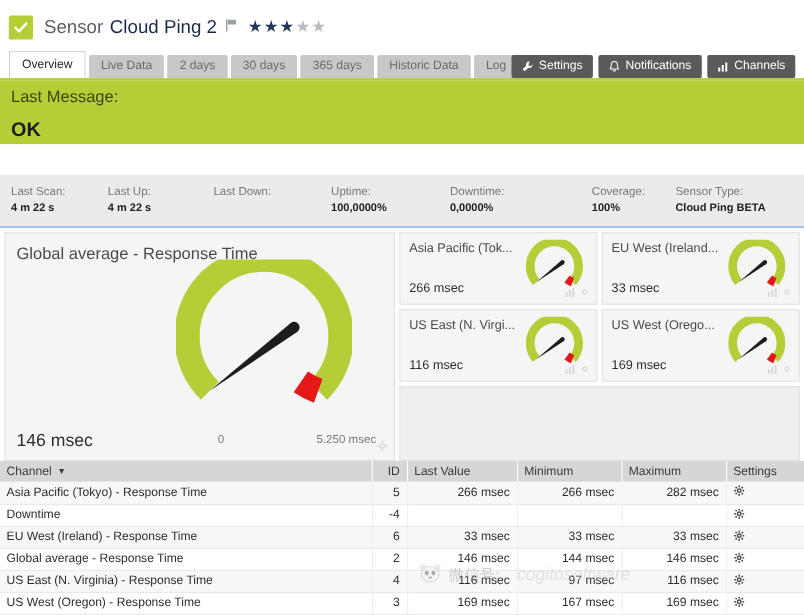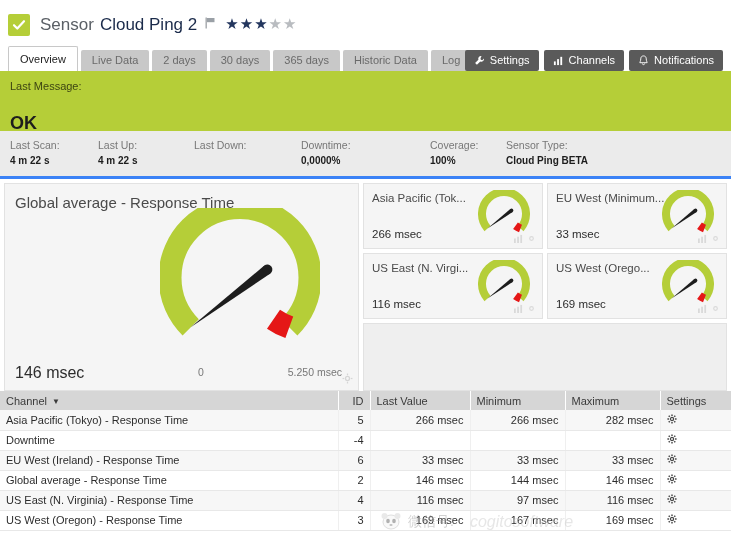--- a/index.html
+++ b/index.html
@@ -48,27 +48,27 @@
     height:21px;line-height:21px;padding:0 9px;margin-left:5px;
     background:#5a5a5a;color:#ffffff;font-size:11px;border-radius:2px;
     display:flex;align-items:center;cursor:pointer;user-select:none;
   }
   .btn svg{margin-right:5px;display:block;}
 
   
   .banner{
     background:#b5ce38;height:58px;padding:7px 0 0 10px;box-sizing:border-box;
   }
-  .banner-label{font-size:11px;color:#3c4412;}
-  .banner-value{font-size:18px;font-weight:bold;color:#1d1d1d;margin-top:21px;}
+  .banner-label{font-size:15px;color:#3c4412;}
+  .banner-value{font-size:18px;font-weight:bold;color:#1d1d1d;margin-top:11px;}
 
   
   .stats{
     background:#ebebeb;height:48px;display:flex;align-items:center;
-    padding-left:10px;box-sizing:border-box;border-bottom:3px solid #3b82f6;
+    padding-left:10px;box-sizing:border-box;border-bottom:1px solid #3b82f6;margin-top:28px;
   }
   .stat{flex:none;}
   .stat-label{font-size:10.5px;color:#777777;}
   .stat-value{font-size:10px;color:#1d1d1d;font-weight:bold;margin-top:4px;min-height:13px;}
 
   
   .gauges{display:flex;height:212px;background:#ffffff;}
   .main-gauge{
     position:relative;width:355px;flex:none;
     background:#f5f5f5;border:1px solid #e2e2e2;margin:4px 0 0 4px;box-sizing:border-box;
@@ -162,56 +162,60 @@
         <span>
           <svg width="11" height="11" viewBox="0 0 12 12">
               <path d="M8.2 1.1 a3 3 0 0 0-3.4 4 L1.2 8.7 l2 2 L6.9 7.2 a3 3 0 0 0 4-3.4 L9.1 5.6 L7.4 5.3 L7.1 3.6 Z" fill="#ffffff"></path>
             </svg>
         </span>
         <span>Settings</span>
       </div>
       <div class="btn">
         <span>
           <svg width="11" height="11" viewBox="0 0 12 12">
+              <path d="M6 1 C4 1 3 2.4 3 4.2 C3 6.6 2 7.6 2 8.4 L10 8.4 C10 7.6 9 6.6 9 4.2 C9 2.4 8 1 6 1 Z" fill="none" stroke="#ffffff" stroke-width="1"></path>
+              <path d="M4.8 9.3 a1.2 1.2 0 0 0 2.4 0" fill="none" stroke="#ffffff" stroke-width="1"></path>
+            </svg>
+        </span>
+        <span>Notifications</span>
+      </div>
+      <div class="btn">
+        <span>
+          <svg width="11" height="11" viewBox="0 0 12 12">
               <rect x="1" y="7" width="2" height="4" fill="#ffffff"></rect>
               <rect x="4.5" y="4.5" width="2" height="6.5" fill="#ffffff"></rect>
               <rect x="8" y="2" width="2" height="9" fill="#ffffff"></rect>
             </svg>
         </span>
         <span>Channels</span>
       </div>
-      <div class="btn">
-        <span>
-          <svg width="11" height="11" viewBox="0 0 12 12">
-              <path d="M6 1 C4 1 3 2.4 3 4.2 C3 6.6 2 7.6 2 8.4 L10 8.4 C10 7.6 9 6.6 9 4.2 C9 2.4 8 1 6 1 Z" fill="none" stroke="#ffffff" stroke-width="1"></path>
-              <path d="M4.8 9.3 a1.2 1.2 0 0 0 2.4 0" fill="none" stroke="#ffffff" stroke-width="1"></path>
-            </svg>
-        </span>
-        <span>Notifications</span>
-      </div>
     </div>
   </div>
 
   <div class="banner">
     <div class="banner-label">Last Message:</div>
     <div class="banner-value">OK</div>
   </div>
 
   <div class="stats">
     <div class="stat" style="width:88px">
       <div class="stat-label">Last Scan:</div>
       <div class="stat-value">4 m 22 s</div>
     </div>
     <div class="stat" style="width:96px">
       <div class="stat-label">Last Up:</div>
       <div class="stat-value">4 m 22 s</div>
     </div>
     <div class="stat" style="width:107px">
       <div class="stat-label">Last Down:</div>
       <div class="stat-value"></div>
+    </div>
+    <div class="stat" style="width:108px">
+      <div class="stat-label">Uptime:</div>
+      <div class="stat-value">100,0000%</div>
     </div>
     <div class="stat" style="width:129px">
       <div class="stat-label">Downtime:</div>
       <div class="stat-value">0,0000%</div>
     </div>
     <div class="stat" style="width:76px">
       <div class="stat-label">Coverage:</div>
       <div class="stat-value">100%</div>
     </div>
     <div class="stat" style="width:120px">
@@ -271,21 +275,21 @@
                   <rect x="3.5" y="3" width="2" height="7" fill="#9a9a9a"></rect>
                   <rect x="7" y="1" width="2" height="9" fill="#9a9a9a"></rect>
                 </svg></span>
             <span><svg width="9" height="9" viewBox="0 0 10 10">
                   <circle cx="5" cy="5" r="2" fill="none" stroke="#9a9a9a" stroke-width="1.3"></circle>
                 </svg></span>
           </div>
         </div>
 
         <div class="small-gauge">
-          <div class="sg-title">EU West (Minimum...</div>
+          <div class="sg-title">EU West (Ireland...</div>
           <svg class="sg-svg" width="52" height="46" viewBox="0 0 52 46">
             <path d="M 9.5 38.5 A 22 22 0 1 1 42.5 38.5" fill="none" stroke="#b5ce38" stroke-width="8"></path>
             <path d="M 37.5 35.7 A 22 22 0 0 0 42.5 38.5" fill="none" stroke="#e51717" stroke-width="8"></path>
             <g transform="translate(9.5,38.5) rotate(-37)">
               <path d="M 0 0 L 30 -1.9 L 30 1.9 Z" fill="#1d1d1d"></path>
               <circle cx="30" cy="0" r="1.9" fill="#1d1d1d"></circle>
             </g>
           </svg>
           <div class="sg-value">33 msec</div>
           <div class="sg-icons">

